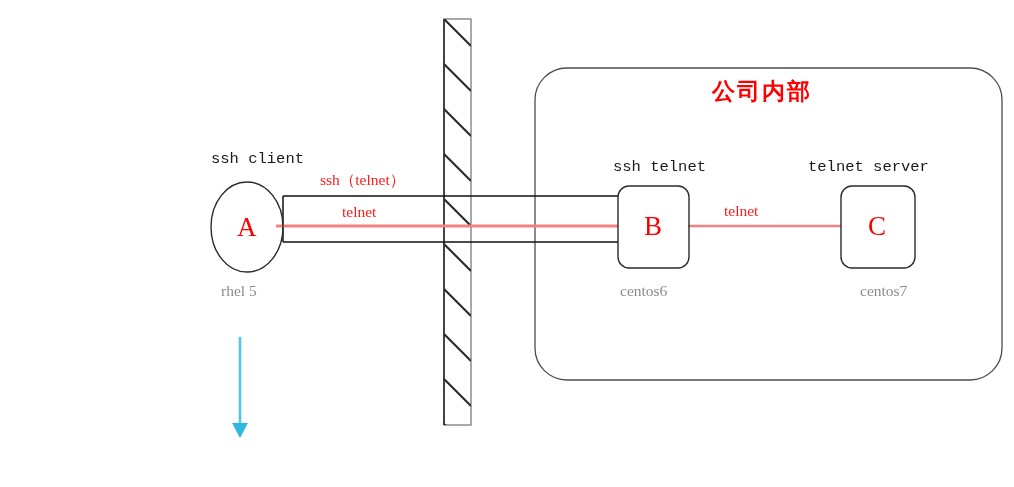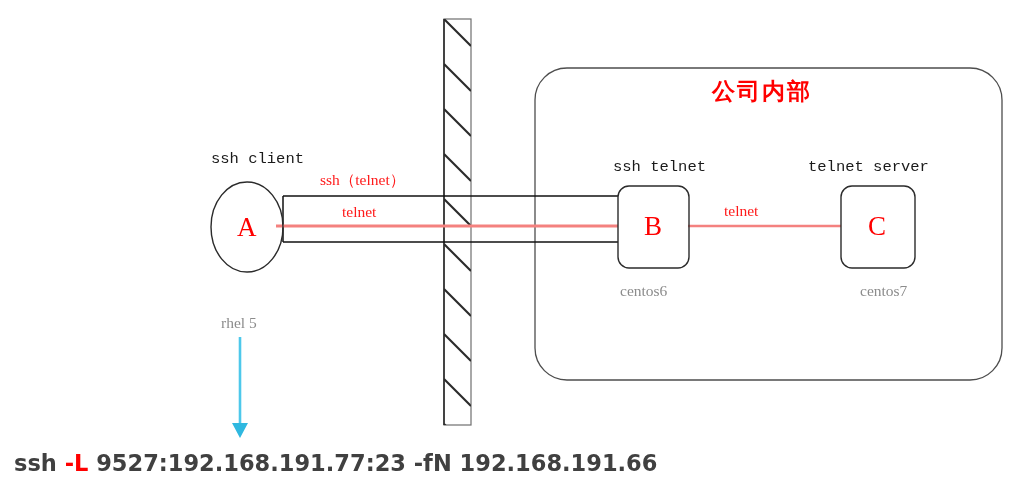--- a/index.html
+++ b/index.html
@@ -116,31 +116,30 @@
     <rect x="841" y="186" width="74" height="82" rx="11" ry="11" fill="none" stroke="#2b2b2b" stroke-width="1.4"></rect>
 
     <g>
       <line x1="240" y1="337" x2="240" y2="425" stroke="#4dc8eb" stroke-width="2.6"></line>
       <polygon points="232,423 248,423 240,438" fill="#2fb8e0"></polygon>
     </g>
   </svg>
 
   <div class="lbl role-label" style="left:211px; top:152px;">ssh client</div>
   <div class="lbl node-letter" style="left:237px; top:214px;">A</div>
-  <div class="lbl os-label" style="left:221px; top:283px;margin-top:32px;">rhel 5</div>
+  <div class="lbl os-label" style="left:221px; top:283px;">rhel 5</div>
 
   <div class="lbl role-label" style="left:613px; top:160px;">ssh telnet</div>
   <div class="lbl node-letter" style="left:644px; top:213px;">B</div>
   <div class="lbl os-label" style="left:620px; top:283px;text-align:center;">centos6</div>
 
   <div class="lbl role-label" style="left:808px; top:160px;">telnet server</div>
   <div class="lbl node-letter" style="left:868px; top:213px;">C</div>
   <div class="lbl os-label" style="left:860px; top:283px;">centos7</div>
 
   <div class="lbl link-label" style="left:320px; top:172px;">ssh（telnet）</div>
   <div class="lbl link-label" style="left:342px; top:204px;">telnet</div>
   <div class="lbl link-label" style="left:724px; top:203px;">telnet</div>
 
   <div class="lbl zone-label" style="left:712px; top:80px;">公司内部</div>
 
-  <div class="cmd-line"><span>ssh </span><span class="cmd-flag">-L</span><span> 9527:192.168.191.77:23 -fN 192.168.191.66</span></div>
 
 </div>
 
 </body></html>

